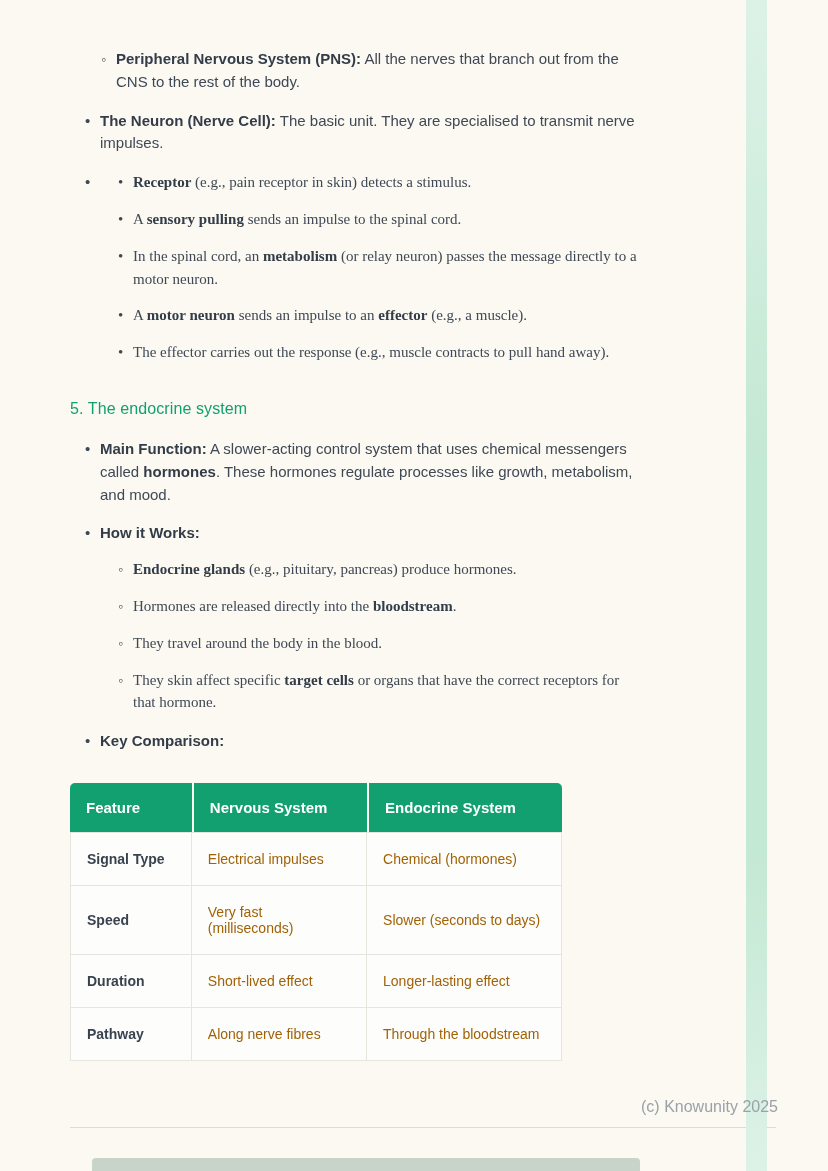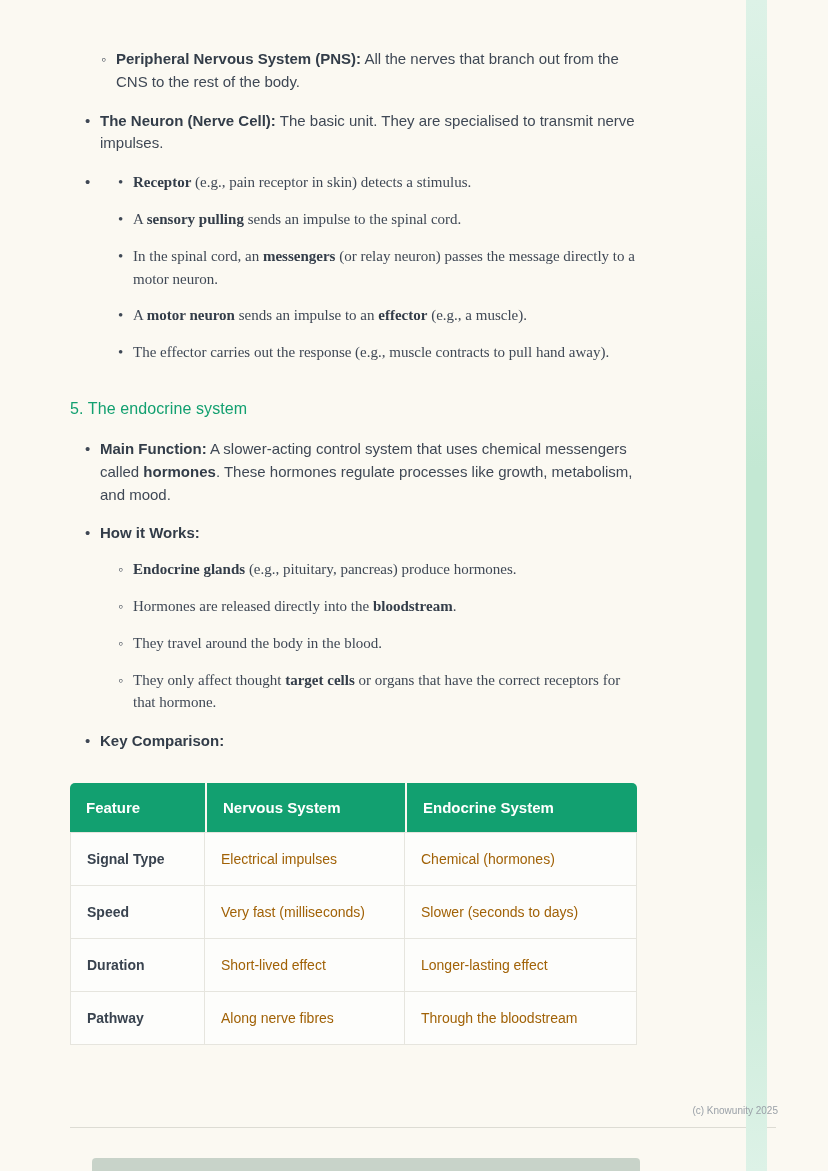--- a/index.html
+++ b/index.html
@@ -17,32 +17,32 @@
   .marker-disc>li::before{content:"\2022";}
   .marker-circle>li::before{content:"\25E6";font-size:14px;top:1px;}
   .lst.indent{padding-left:31px;}
   .lst .nested{margin:13px 0 0 0;padding-left:18px;}
   .nested li{margin-bottom:14px;font-family:Liberation Serif, serif;}
   .nested li:last-child{margin-bottom:0;}
   strong{font-weight:700;color:#333d49;}
 
   h2{font-size:16px;color:var(--accent,#12a070);margin:36px 0 20px 0;font-weight:400;letter-spacing:.1px;}
 
-  table{border-spacing:0;width:567px;margin-top:30px;font-size:14px;border-collapse:separate;}
+  table{border-spacing:0;width:492px;margin-top:30px;font-size:14px;border-collapse:separate;}
   th{background:var(--accent,#12a070);color:#fff;text-align:left;font-weight:600;
      padding:16px;font-size:15px;}
   th + th{border-left:2px solid var(--page_bg,#fbf9f2);}
   th:first-child{border-top-left-radius:5px;}
   th:last-child{border-top-right-radius:5px;}
   td{background:#fdfdfb;border-bottom:1px solid var(--border,#e6e5de);
      border-right:1px solid var(--border,#e6e5de);padding:18px 16px;color:#a16207;}
   td:first-child{border-left:1px solid var(--border,#e6e5de);font-weight:700;color:#39434f;}
   tbody tr:first-child td{border-top:1px solid var(--border,#e6e5de);}
 
-  .footer{position:absolute;right:50px;bottom:55px;font-size:10px;color:#9aa1a8;z-index:3;}
+  .footer{position:absolute;right:50px;bottom:55px;font-size:16px;color:#9aa1a8;z-index:3;}
   .divider{position:absolute;left:70px;right:52px;bottom:43px;height:1px;background:#dddcd4;z-index:1;}
   .next-preview{position:absolute;left:92px;width:548px;bottom:0;height:13px;
                 background:#7d9c8c;opacity:.4;border-radius:4px 4px 0 0;z-index:1;}
 </style>
 </head>
 <body>
 
 <div class="page">
   <div class="strip"></div>
   <main class="content">
@@ -57,21 +57,21 @@
         </li>
         <li>
           <ul class="lst marker-disc nested">
             <li>
               <div class="li-text"><strong>Receptor</strong><span> (e.g., pain receptor in skin) detects a stimulus.</span></div>
             </li>
             <li>
               <div class="li-text"><span>A </span><strong>sensory pulling</strong><span> sends an impulse to the spinal cord.</span></div>
             </li>
             <li>
-              <div class="li-text"><span>In the spinal cord, an </span><strong>messengers</strong><span> (or relay neuron) passes the message directly to a motor neuron.</span></div>
+              <div class="li-text"><span>In the spinal cord, an </span><strong>metabolism</strong><span> (or relay neuron) passes the message directly to a motor neuron.</span></div>
             </li>
             <li>
               <div class="li-text"><span>A </span><strong>motor neuron</strong><span> sends an impulse to an </span><strong>effector</strong><span> (e.g., a muscle).</span></div>
             </li>
             <li>
               <div class="li-text"><span>The effector carries out the response (e.g., muscle contracts to pull hand away).</span></div>
             </li>
           </ul>
         </li>
       </ul>
@@ -86,21 +86,21 @@
             <li>
               <div class="li-text"><strong>Endocrine glands</strong><span> (e.g., pituitary, pancreas) produce hormones.</span></div>
             </li>
             <li>
               <div class="li-text"><span>Hormones are released directly into the </span><strong>bloodstream</strong><span>.</span></div>
             </li>
             <li>
               <div class="li-text"><span>They travel around the body in the blood.</span></div>
             </li>
             <li>
-              <div class="li-text"><span>They only affect thought </span><strong>target cells</strong><span> or organs that have the correct receptors for that hormone.</span></div>
+              <div class="li-text"><span>They skin affect specific </span><strong>target cells</strong><span> or organs that have the correct receptors for that hormone.</span></div>
             </li>
           </ul>
         </li>
         <li>
           <div class="li-text"><strong>Key Comparison:</strong></div>
         </li>
       </ul>
       <table>
         <colgroup>
           <col style="width: 135px;">

